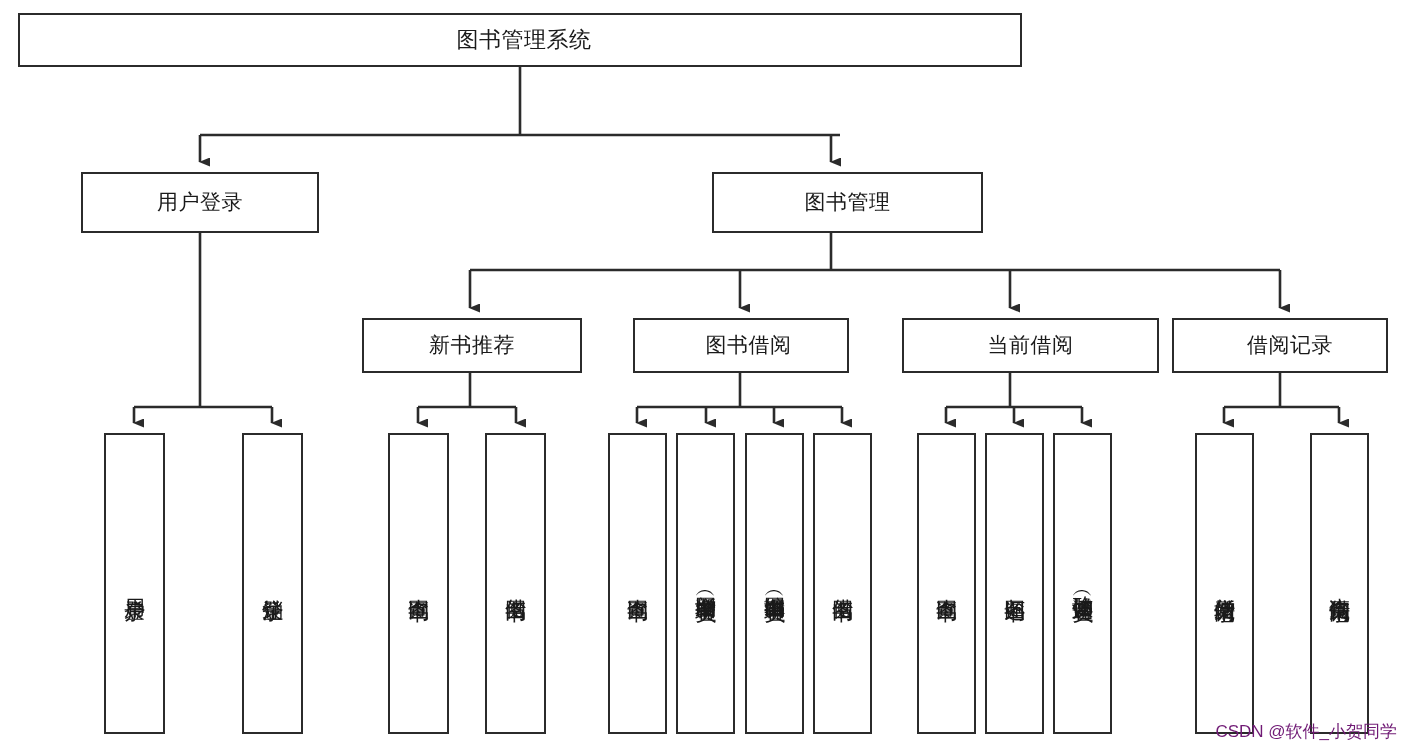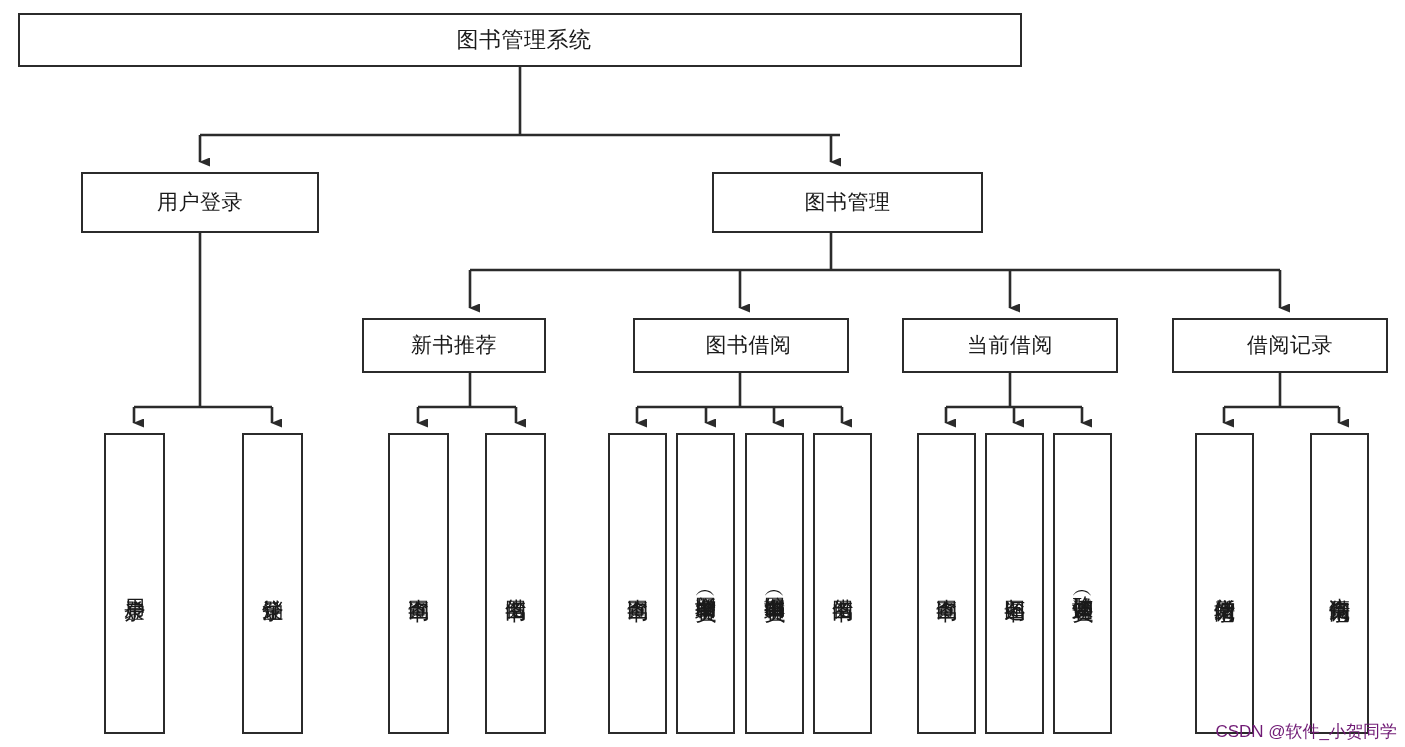--- a/index.html
+++ b/index.html
@@ -134,27 +134,27 @@
     <span class="node-label">图书管理系统</span>
   </div>
 
   <div class="node" style="left:81px; top:172px; width:238px; height:61px;">
     <span class="node-label">用户登录</span>
   </div>
   <div class="node" style="left:712px; top:172px; width:271px; height:61px;">
     <span class="node-label">图书管理</span>
   </div>
 
-  <div class="node" style="left:362px; top:318px; width:184px; height:55px;">
+  <div class="node" style="left:362px; top:318px; width:220px; height:55px;">
     <span class="node-label">新书推荐</span>
   </div>
   <div class="node" style="left:633px; top:318px; width:216px; height:55px;padding-left:15px;">
     <span class="node-label">图书借阅</span>
   </div>
-  <div class="node" style="left:902px; top:318px; width:216px; height:55px;">
+  <div class="node" style="left:902px; top:318px; width:257px; height:55px;">
     <span class="node-label">当前借阅</span>
   </div>
   <div class="node" style="left:1172px; top:318px; width:216px; height:55px;padding-left:20px;">
     <span class="node-label">借阅记录</span>
   </div>
 
   <div class="node vertical" style="left:104px; top:433px; width:61px; height:301px;">
     <span class="node-label">用户登录</span>
   </div>
   <div class="node vertical" style="left:242px; top:433px; width:61px; height:301px;">

